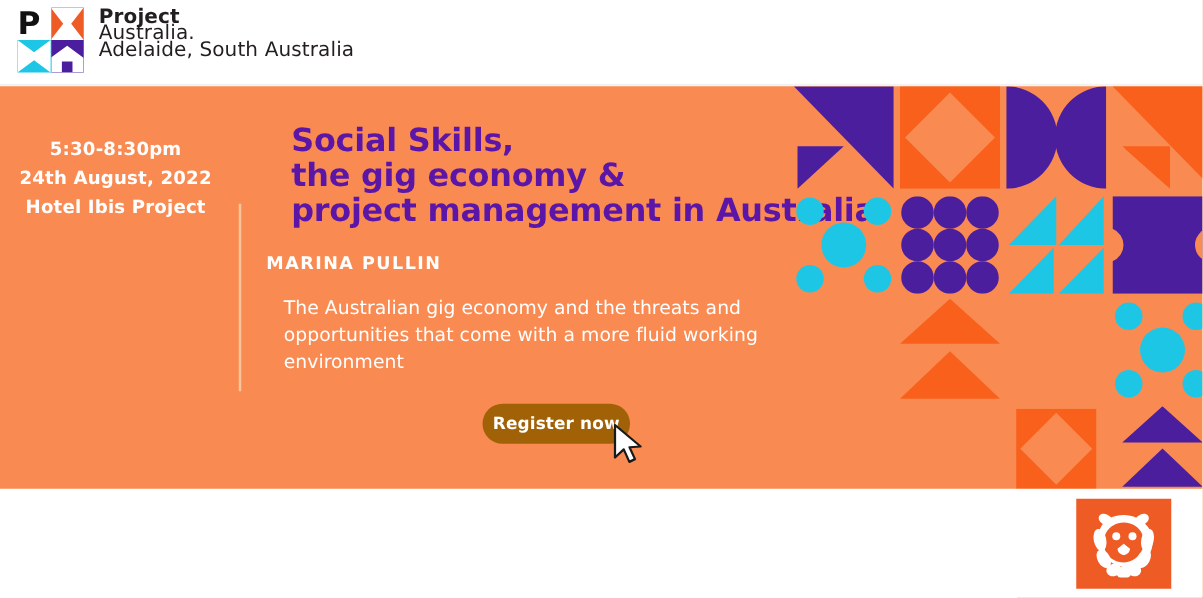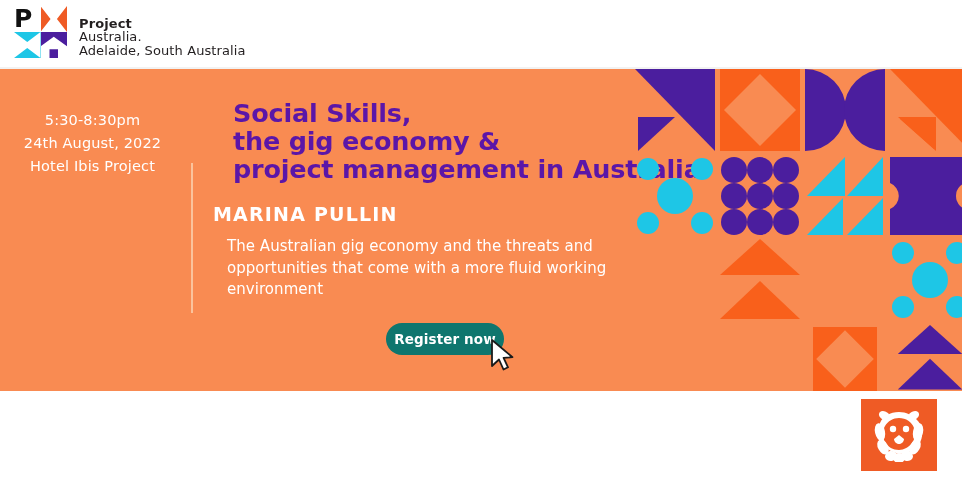--- a/index.html
+++ b/index.html
@@ -65,23 +65,23 @@
     background: #ffffff;
     clip-path: polygon(0 0, 50% 38%, 100% 0, 100% 100%, 50% 62%, 0 100%);
   }
   .house-mark {
     position: absolute; inset: 0;
     background: #ffffff;
     clip-path: polygon(50% 18%, 100% 55%, 100% 100%, 66% 100%, 66% 66%, 34% 66%, 34% 100%, 0 100%, 0 55%);
   }
   .logo-text {
     margin-left: 12px;
-    margin-top: 11px;
+    margin-top: 0;
     color: #231f20;
-    font-size: 13px;
+    font-size: 16px;
     line-height: 13.3px;
     letter-spacing: 0.1px;
   }
   .logo-text .l1 { font-weight: bold; }
   .header-rule {
     position: absolute;
     left: 0; top: 67px;
     width: 962px; height: 2px;
     background: #f2f2f2;
   }
@@ -104,62 +104,62 @@
   }
 
   
   .event-meta {
     position: absolute;
     left: 0; top: 40px;
     width: 185px;
     text-align: center;
     color: #ffffff;
     font-size: 14.5px;
-    font-weight: normal;
+    font-weight: bold;
     line-height: 23px;
     letter-spacing: 0.15px;
   }
 
   
   .headline {
     position: absolute;
     left: 213px; top: 30px;
     color: #5b16a8;
     font-size: 25.5px;
     font-weight: bold;
     line-height: 28px;
     letter-spacing: -0.2px;
     margin-left: 20px;
   }
   .speaker {
     position: absolute;
     left: 213px; top: 134px;
     color: #ffffff;
-    font-size: 19px;
+    font-size: 14px;
     font-weight: bold;
     letter-spacing: 1.2px;
   }
   .blurb {
     position: absolute;
     left: 213px; top: 167px;
     width: 410px;
     color: #ffffff;
     font-size: 15px;
     font-weight: normal;
     line-height: 21.5px;
     letter-spacing: 0.05px;
     margin-left: 14px;
   }
 
   
   .cta {
     position: absolute;
     left: 386px; top: 254px;
     width: 118px; height: 32px;
-    background: #0f766e;
+    background: #a16207;
     color: #ffffff;
     border: none;
     border-radius: 16px;
     font-family: "DejaVu Sans", "Liberation Sans", sans-serif;
     font-size: 13.5px;
     font-weight: bold;
     letter-spacing: 0.1px;
     cursor: pointer;
     padding: 0;
   }

